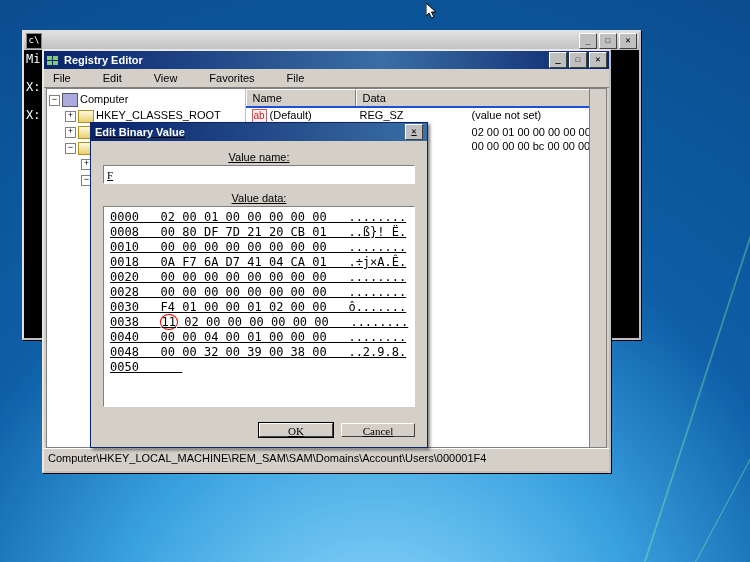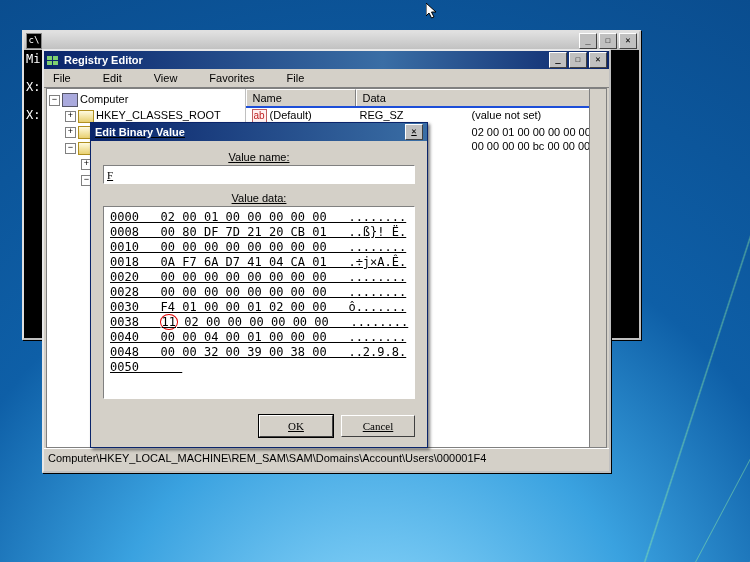--- a/index.html
+++ b/index.html
@@ -43,21 +43,21 @@
   
   .dlg { position:absolute; top:122px; left:90px; width:336px; height:324px; background:#d4d0c8; border:1px solid #0a246a; box-shadow:2px 2px 3px rgba(0,0,0,0.5); display:flex; flex-direction:column;text-decoration:underline; }
   .dlg-title { height:18px; background:linear-gradient(90deg,#0a246a,#3a6ea5); color:#fff; display:flex; align-items:center; padding:0 4px; font-weight:bold; }
   .dlg-title .winbtn { margin-left:auto; color:#000; }
   .dlg-body { padding:10px 12px 8px 12px; flex:1; display:flex; flex-direction:column;align-items:center; }
   .lbl { margin-bottom:2px; }
   .lbl u { text-decoration:underline; }
   .txtbox { width:100%; height:19px; border:1px solid #808080; border-right-color:#fff; border-bottom-color:#fff; background:#fff; padding:1px 3px; box-sizing:border-box; font:11px Tahoma; }
   .hexbox { width:100%; flex:1; border:1px solid #808080; border-right-color:#fff; border-bottom-color:#fff; background:#fff; padding:3px 6px; box-sizing:border-box; font:12px "Lucida Console",monospace; line-height:15px; white-space:pre; overflow:hidden; }
   .btnrow { padding:8px 12px 10px; display:flex; justify-content:flex-end; gap:8px; }
-  .btn { width:74px; height:22px; background:#d4d0c8; border:1px solid #404040; border-top-color:#fff; border-left-color:#fff; font:11px Tahoma; }
+  .btn { width:74px; height:14px; background:#d4d0c8; border:1px solid #404040; border-top-color:#fff; border-left-color:#fff; font:11px Tahoma; }
   .btn.def { box-shadow:0 0 0 1px #000; }
   .circled { border:1px solid #d00; border-radius:50%; padding:0 1px; margin:-1px; }
   .scrollbar-v { position:absolute; right:0; top:0; bottom:0; width:16px; background:#d4d0c8; border-left:1px solid #808080; }
 </style>
 </head>
 <body>
 
 <div class="ray" style="bottom:-50px; right:120px; width:3px; height:400px; transform:rotate(18deg);"></div>
 <div class="ray" style="bottom:-50px; right:80px; width:2px; height:420px; transform:rotate(28deg);"></div>
 <div class="ray" style="bottom:-50px; right:40px; width:3px; height:380px; transform:rotate(40deg);"></div>

